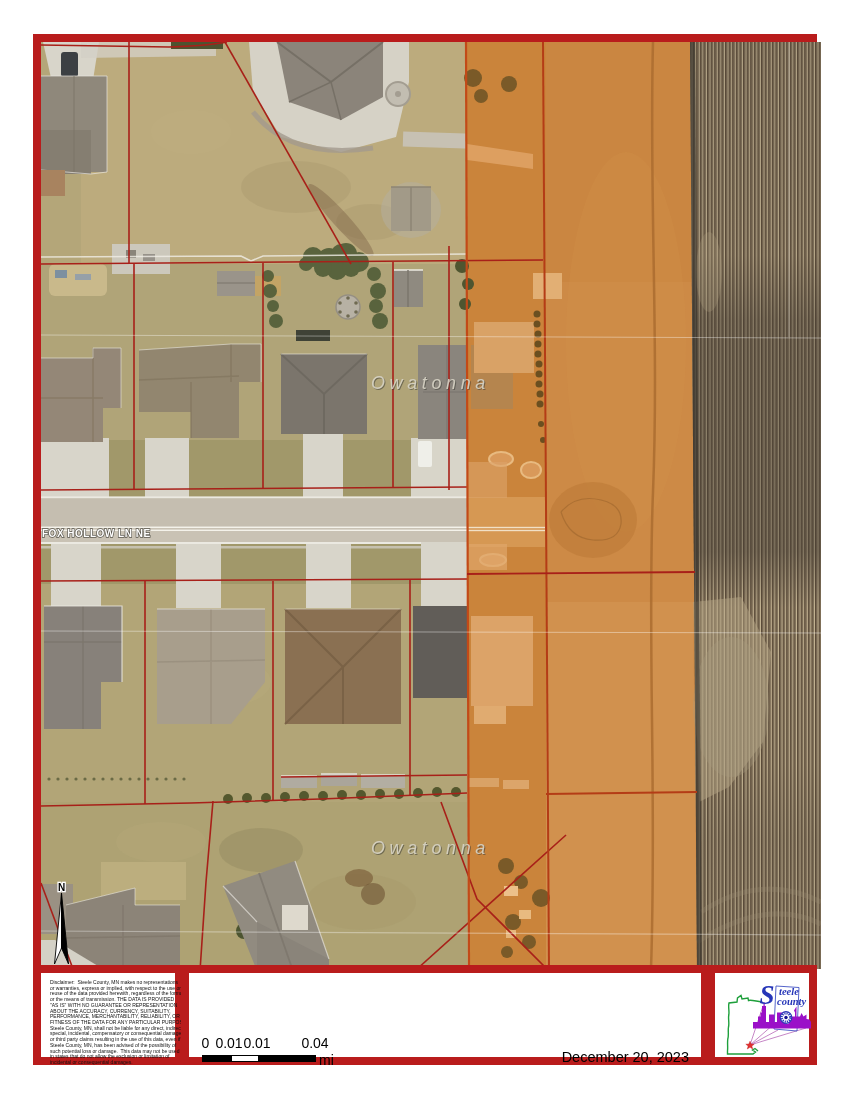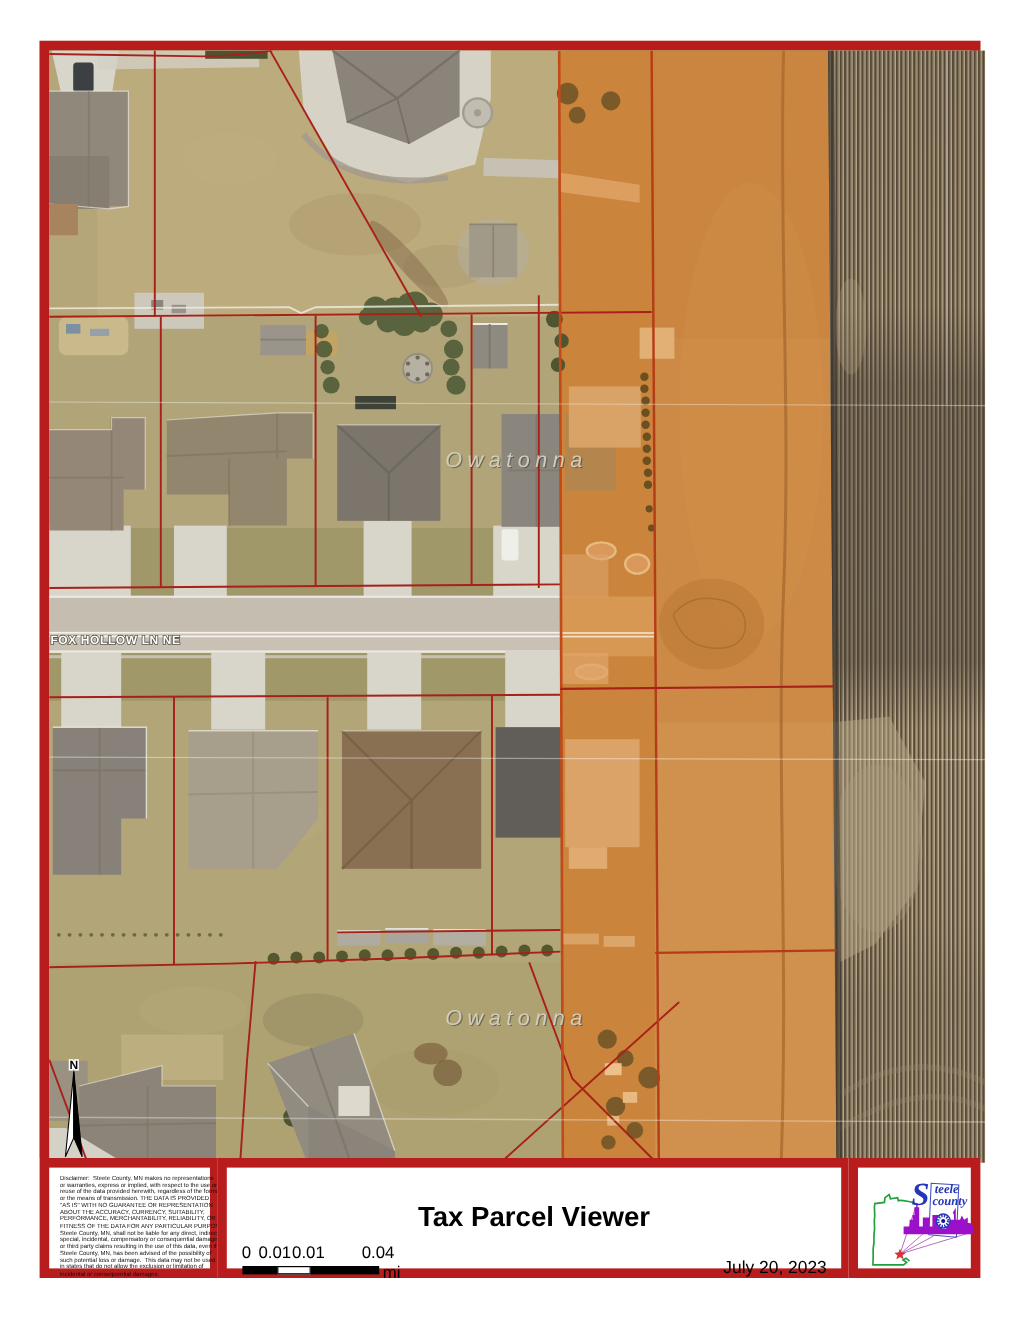--- a/index.html
+++ b/index.html
@@ -451,35 +451,34 @@
 or third party claims resulting in the use of this data, even if<br>
 Steele County, MN, has been advised of the possibility of<br>
 such potential loss or damage.&nbsp; This data may not be used<br>
 in states that do not allow the exclusion or limitation of<br>
 incidental or consequential damages.
   </div>
 </div>
 
 <div class="box" style="left:181px;top:965px;width:528px;height:100px;">
 
-  <div style="position:absolute;left:0;top:28px;width:100%;text-align:center;font-size:23px;font-weight:bold;color:#000;">Tax Parcel Viewer</div>
 
   <div style="position:absolute;left:0px;top:62px;width:300px;font-size:14px;color:#000;">
     <span style="position:absolute;left:13px;top:0;width:1px;text-align:center;white-space:nowrap;display:inline-block;transform:translateX(-50%);left:13px;">0</span>
     <span style="position:absolute;left:40px;transform:translateX(-50%);white-space:nowrap;">0.01</span>
     <span style="position:absolute;left:68px;transform:translateX(-50%);white-space:nowrap;">0.01</span>
     <span style="position:absolute;left:126px;transform:translateX(-50%);white-space:nowrap;">0.04</span>
   </div>
 
   <div style="position:absolute;left:13px;top:82px;width:114px;height:7px;background:#000;"></div>
   <div style="position:absolute;left:41.6px;top:82px;width:28px;height:7px;background:#fff;border:1px solid #000;box-sizing:border-box;"></div>
 
   <div style="position:absolute;left:130px;top:79px;font-size:14px;color:#000;text-align:center;">mi</div>
 
-  <div style="position:absolute;right:12px;top:76px;font-size:14.5px;color:#000;">July 20, 2023</div>
+  <div style="position:absolute;right:12px;top:76px;font-size:14.5px;color:#000;">December 20, 2023</div>
 </div>
 
 <div class="box" style="left:707px;top:965px;width:110px;height:100px;">
   <svg width="106" height="96" viewBox="0 0 106 96">
 
     <path d="M46.5,29 C41,28.3 36,26.5 33.5,27.5 L33,25 L27,26 L26,22.5 L22.5,25 L22,29 L14,30 C13,34 14.5,38 13.8,42 C13,46 14.5,50 13.5,54 C12.8,58 14,62 12.8,66 C12.2,70 13,74 12.5,78 L12.5,81 L38,81 L40.5,79 L37.5,77 L40,75.5 L43,78" fill="none" stroke="#1fa03c" stroke-width="1.4"></path>
 
     <path d="M35,72 L48,33 M35,72 L59,51 M35,72 L63,57 M35,72 L91,55" fill="none" stroke="#b868b8" stroke-width="0.8"></path>
 
     <path d="M61,13 L84,14.5 L82,58 L59,56 Z" fill="none" stroke="#4252c4" stroke-width="0.9"></path>

